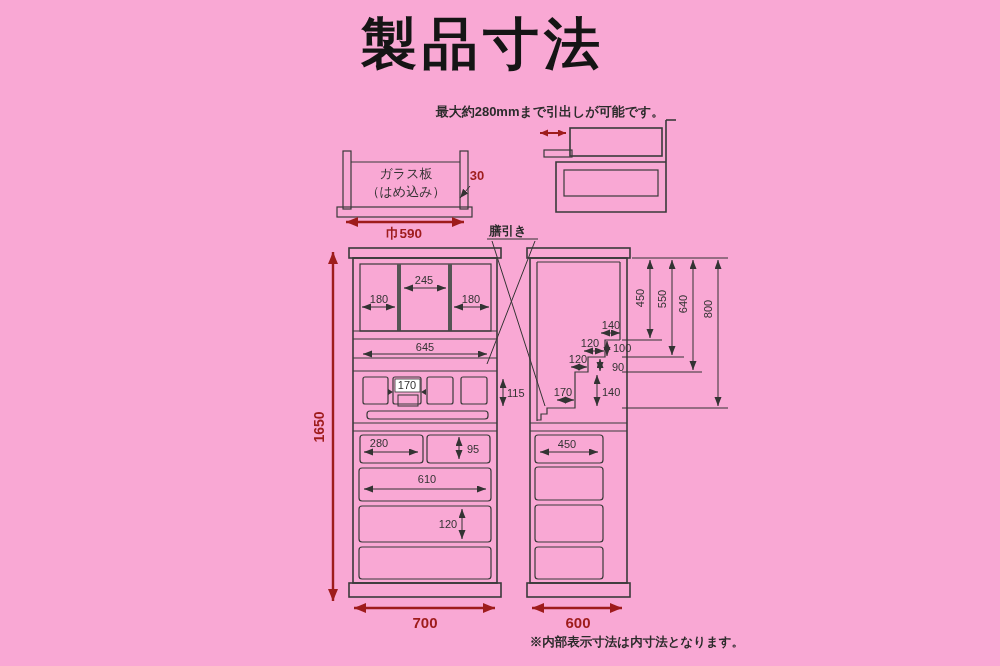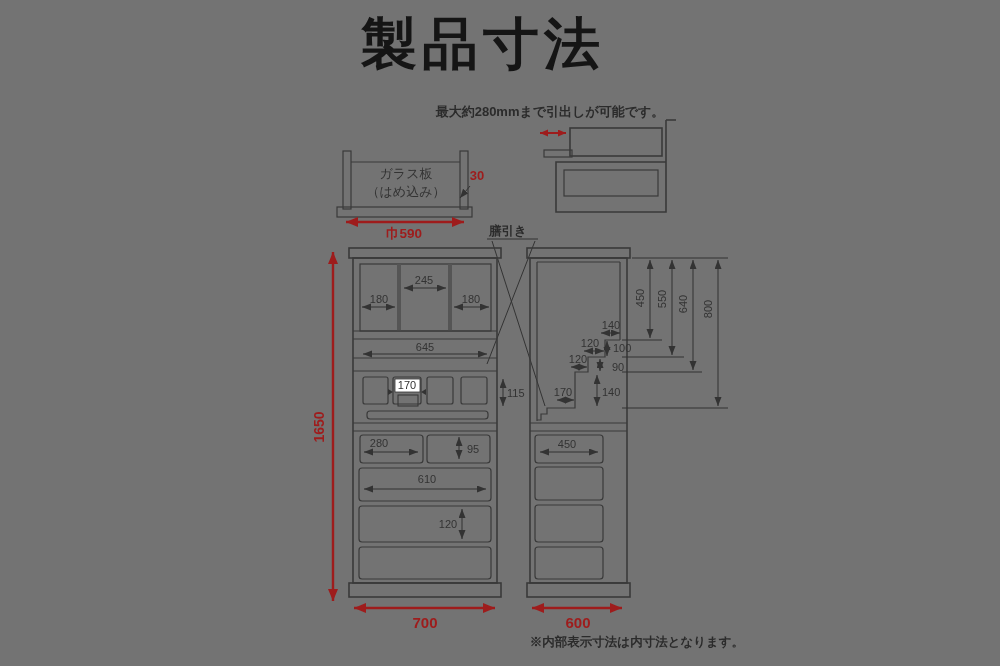--- a/index.html
+++ b/index.html
@@ -1,16 +1,16 @@
 <!DOCTYPE html>
 <html><head>
 <meta charset="utf-8">
 <style>
   html,body{margin:0;padding:0;background:#ffffff;}
-  .page{position:relative;width:1000px;height:666px;background:#737373;overflow:hidden;
+  .page{position:relative;width:1000px;height:666px;background:#f9a8d4;overflow:hidden;
         font-family:"Liberation Sans",sans-serif;}
   svg{position:absolute;left:0;top:0;}
   svg text{font-family:"Liberation Sans",sans-serif;}
   .title-t{font-family:"Liberation Serif",serif;font-size:56px;font-weight:bold;fill:#151515;letter-spacing:5px;}
   .note-t{font-size:13px;font-weight:bold;fill:#2b2b2b;}
   .dim{font-size:11px;fill:#333;}
   .jl{font-size:13px;fill:#333;}
   .zen{font-size:12.5px;font-weight:bold;fill:#2b2b2b;}
   .red-t{fill:#9e1c1c;font-weight:bold;}
   .ln{stroke:#3a3a3a;stroke-width:1.2;fill:none;}

